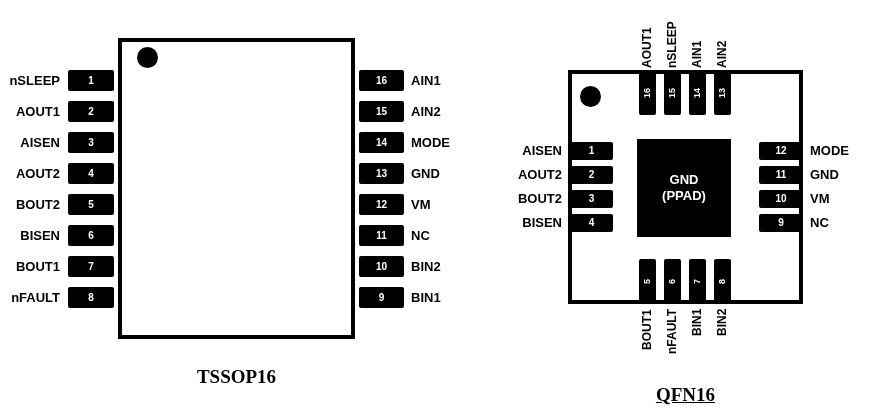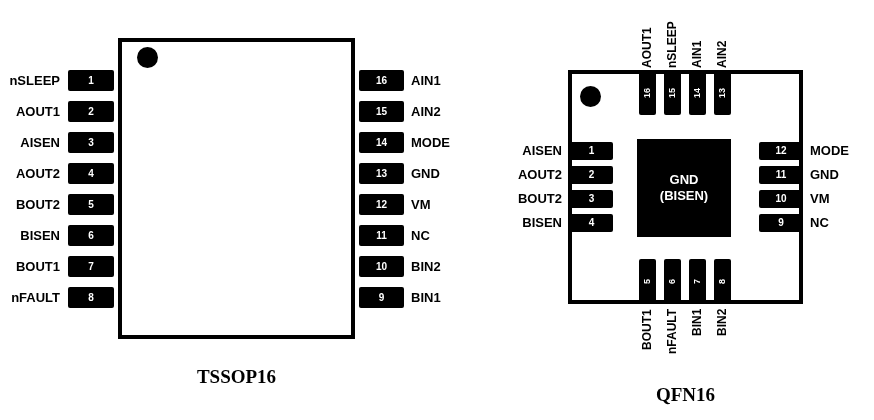--- a/index.html
+++ b/index.html
@@ -52,21 +52,21 @@
     position:absolute;left:637px;top:139px;width:94px;height:98px;background:#000;
     color:#fff;display:flex;flex-direction:column;align-items:center;justify-content:center;
     font-weight:bold;font-size:13px;line-height:16px;text-align:center;
   }
   
   .caption{
     position:absolute;font-family:"Liberation Serif",serif;font-weight:bold;
     font-size:19px;color:#000;text-align:center;
   }
   .tssop-caption{left:118px;width:237px;top:366px;}
-  .qfn-caption{left:568px;width:235px;top:384px;}
+  .qfn-caption{left:568px;width:235px;top:384px;text-decoration:underline;}
 </style>
 </head>
 <body>
 
 <div class="canvas">
 
   <div>
     <div class="pkg-body tssop-body">
       <div class="dot" style="left:15px;top:5px;width:21px;height:21px;position:absolute;background:#000;border-radius:50%;"></div>
     </div>
@@ -207,19 +207,19 @@
         <span class="vtext">7</span>
       </div>
     <div class="q-vlabel q-vlabel-bottom" style="left:689px">BIN1</div>
     <div class="pinbox q-vert q-bottom" style="left:714px">
         <span class="vtext">8</span>
       </div>
     <div class="q-vlabel q-vlabel-bottom" style="left:714px">BIN2</div>
 
     <div class="ppad">
       <span>GND</span>
-      <span>(BISEN)</span>
+      <span>(PPAD)</span>
     </div>
 
     <div class="caption qfn-caption">QFN16</div>
   </div>
 
 </div>
 
 </body></html>

